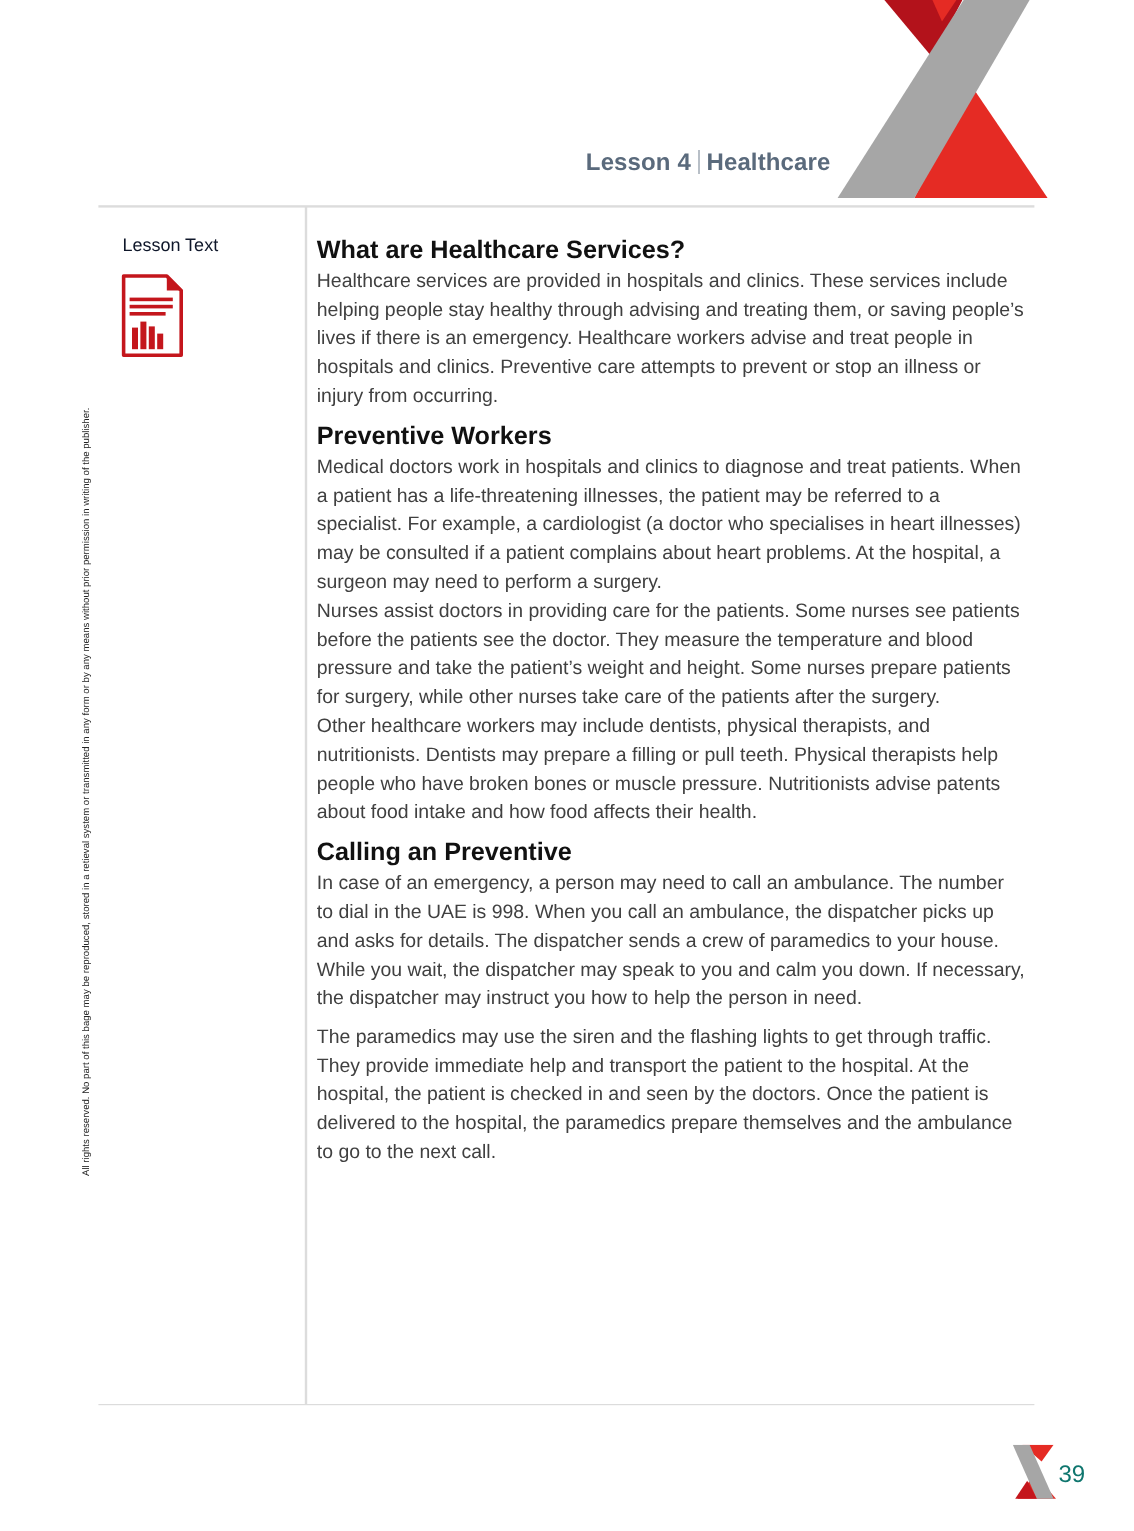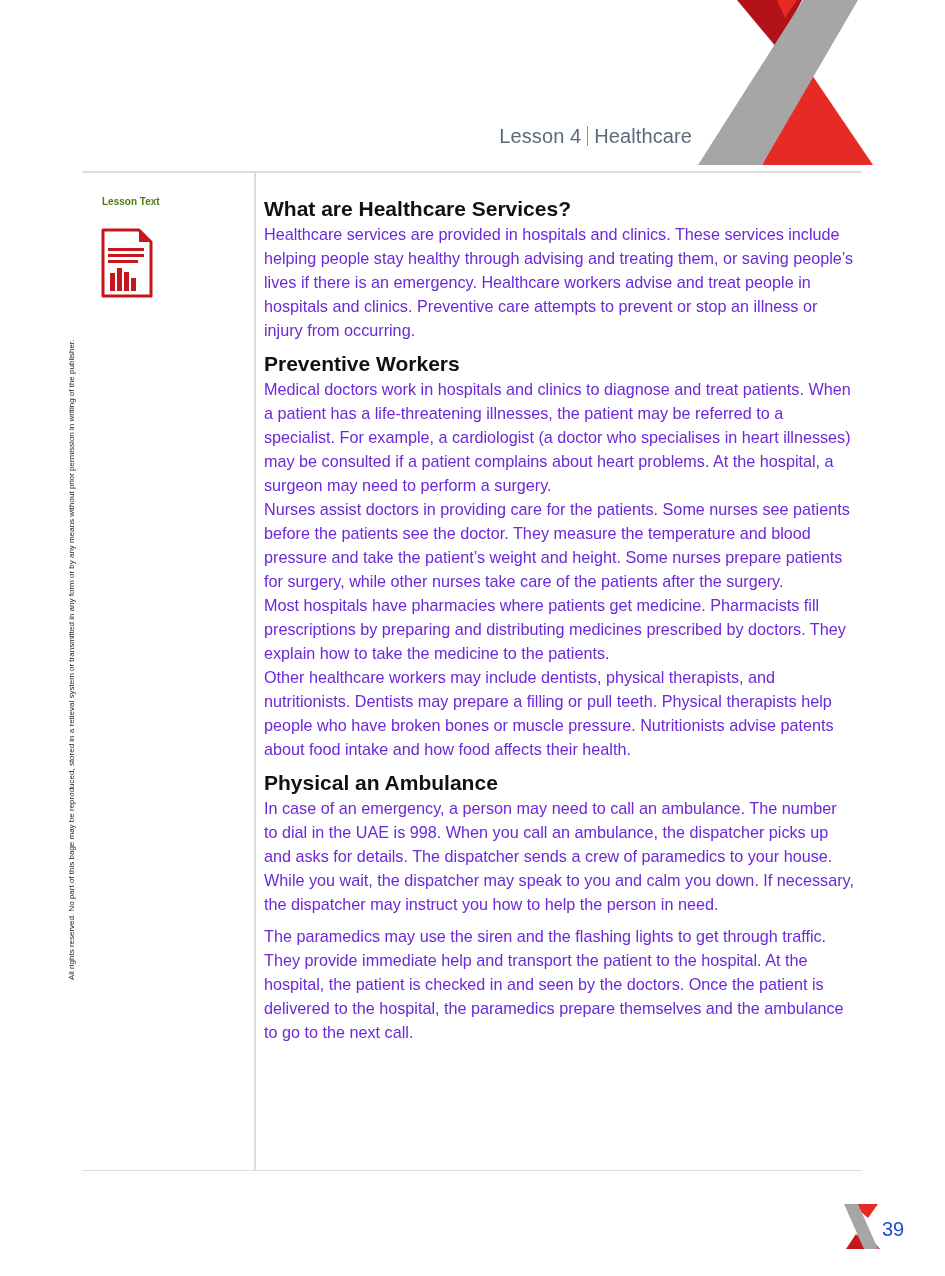--- a/index.html
+++ b/index.html
@@ -1,36 +1,36 @@
 <!DOCTYPE html>
 <html><head>
 <meta charset="utf-8">
 <style>
   html, body { margin:0; padding:0; background:#ffffff; }
   body { width:945px; height:1276px; position:relative; overflow:hidden;
          font-family:"Liberation Sans", sans-serif; }
   .logo-top { position:absolute; left:695px; top:0; width:185px; height:168px; }
-  .lesson-header { position:absolute; right:253px; top:125px; font-size:20px; font-weight:normal;
+  .lesson-header { position:absolute; right:253px; top:125px; font-size:20px; font-weight:bold;
                    color:#5a6a7c; white-space:nowrap; letter-spacing:0.1px; }
   .lesson-header .sep { display:inline-block; width:1px; height:20px; background:#8a96a3;
                         margin:0 6px; vertical-align:-3px; }
   .rule-top { position:absolute; left:82px; top:171px; width:780px; height:2px; background:#dcdcdc; }
   .rule-bottom { position:absolute; left:82px; top:1170px; width:780px; height:1px; background:#dcdcdc; }
   .vdivider { position:absolute; left:254px; top:172px; width:2px; height:998px; background:#dcdcdc; }
-  .side-label { position:absolute; left:102px; top:196px; font-size:10px; font-weight:bold; color:#4d7c0f; }
+  .side-label { position:absolute; left:102px; top:196px; font-size:15px; font-weight:normal; color:#0f172a; }
   .side-icon { position:absolute; left:101px; top:228px; width:52px; height:70px; }
   .copyright { position:absolute; left:67px; top:980px; transform-origin:0 0; transform:rotate(-90deg);
                font-size:8px; color:#222; white-space:nowrap; width:715px; }
   .content { position:absolute; left:264px; top:196px; width:590px; }
   .content h2 { margin:0; font-size:21px; font-weight:bold; color:#111; line-height:26px; }
-  .content p { margin:0; font-size:16.2px; line-height:24px; color:#6d28d9; }
+  .content p { margin:0; font-size:16.2px; line-height:24px; color:#404040; }
   .section { margin-bottom:9px; }
   .gap { height:8px; }
   .logo-bottom { position:absolute; left:838px; top:1204px; width:44px; height:46px; }
-  .page-num { position:absolute; left:882px; top:1218px; font-size:20px; color:#1d4ed8; }
+  .page-num { position:absolute; left:882px; top:1218px; font-size:20px; color:#0f766e; }
 </style>
 </head>
 <body>
 
 <svg class="logo-top" viewBox="0 0 185 168">
   <polygon points="42,0 92,0 107,0 82,48" fill="#b3121b"></polygon>
   <polygon points="82,0 102,0 90,18" fill="#e52b24"></polygon>
   <polygon points="115,72 178,165 67,165" fill="#e52b24"></polygon>
   <polygon points="108,0 163,0 67,165 3,165" fill="#a6a6a6"></polygon>
 </svg>
@@ -60,25 +60,24 @@
 
 <div class="content">
   <div class="section">
     <h2>What are Healthcare Services?</h2>
     <p>Healthcare services are provided in hospitals and clinics. These services include helping people stay healthy through advising and treating them, or saving people’s lives if there is an emergency. Healthcare workers advise and treat people in hospitals and clinics. Preventive care attempts to prevent or stop an illness or injury from occurring.</p>
   </div>
   <div class="section">
     <h2>Preventive Workers</h2>
     <p>Medical doctors work in hospitals and clinics to diagnose and treat patients. When a patient has a life-threatening illnesses, the patient may be referred to a specialist. For example, a cardiologist (a doctor who specialises in heart illnesses) may be consulted if a patient complains about heart problems. At the hospital, a surgeon may need to perform a surgery.</p>
     <p>Nurses assist doctors in providing care for the patients. Some nurses see patients before the patients see the doctor. They measure the temperature and blood pressure and take the patient’s weight and height. Some nurses prepare patients for surgery, while other nurses take care of the patients after the surgery.</p>
-    <p>Most hospitals have pharmacies where patients get medicine. Pharmacists fill prescriptions by preparing and distributing medicines prescribed by doctors. They explain how to take the medicine to the patients.</p>
     <p>Other healthcare workers may include dentists, physical therapists, and nutritionists. Dentists may prepare a filling or pull teeth. Physical therapists help people who have broken bones or muscle pressure. Nutritionists advise patents about food intake and how food affects their health.</p>
   </div>
   <div class="section">
-    <h2>Physical an Ambulance</h2>
+    <h2>Calling an Preventive</h2>
     <p>In case of an emergency, a person may need to call an ambulance. The number to dial in the UAE is 998. When you call an ambulance, the dispatcher picks up and asks for details. The dispatcher sends a crew of paramedics to your house. While you wait, the dispatcher may speak to you and calm you down. If necessary, the dispatcher may instruct you how to help the person in need.</p>
     <div class="gap"></div>
     <p>The paramedics may use the siren and the flashing lights to get through traffic. They provide immediate help and transport the patient to the hospital. At the hospital, the patient is checked in and seen by the doctors. Once the patient is delivered to the hospital, the paramedics prepare themselves and the ambulance to go to the next call.</p>
   </div>
 </div>
 
 <svg class="logo-bottom" viewBox="0 0 44 46">
   <polygon points="14,0 40,0 30,14" fill="#e52b24"></polygon>
   <polygon points="24,24 42,45 10,45" fill="#e52b24"></polygon>
   <polygon points="6,0 20,0 40,45 26,45" fill="#a6a6a6"></polygon>

